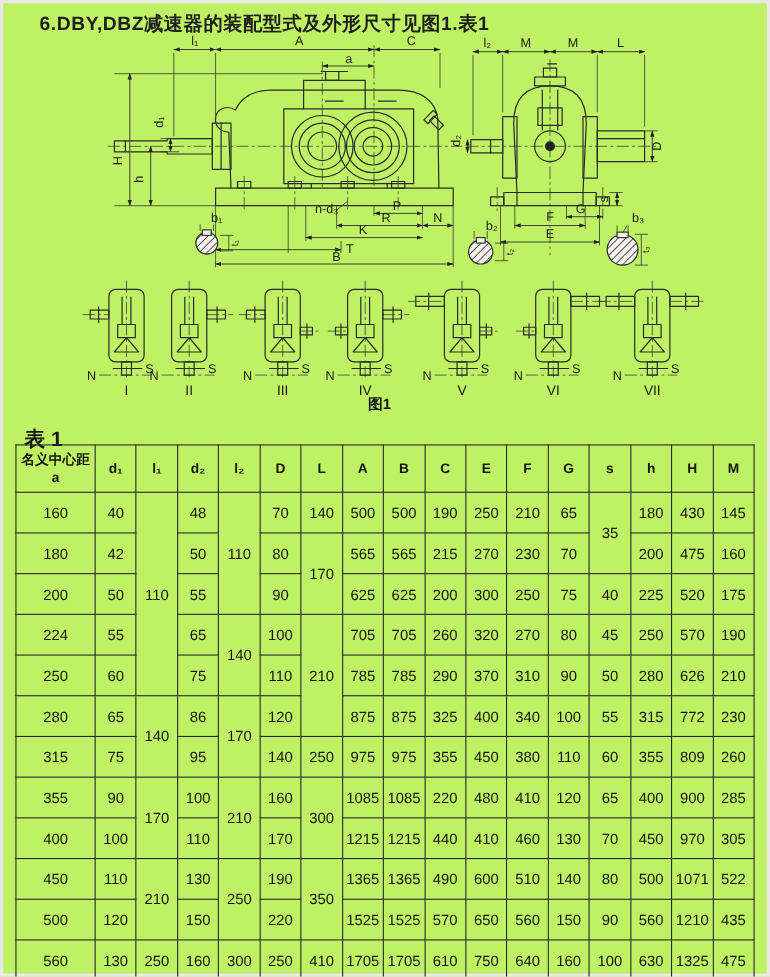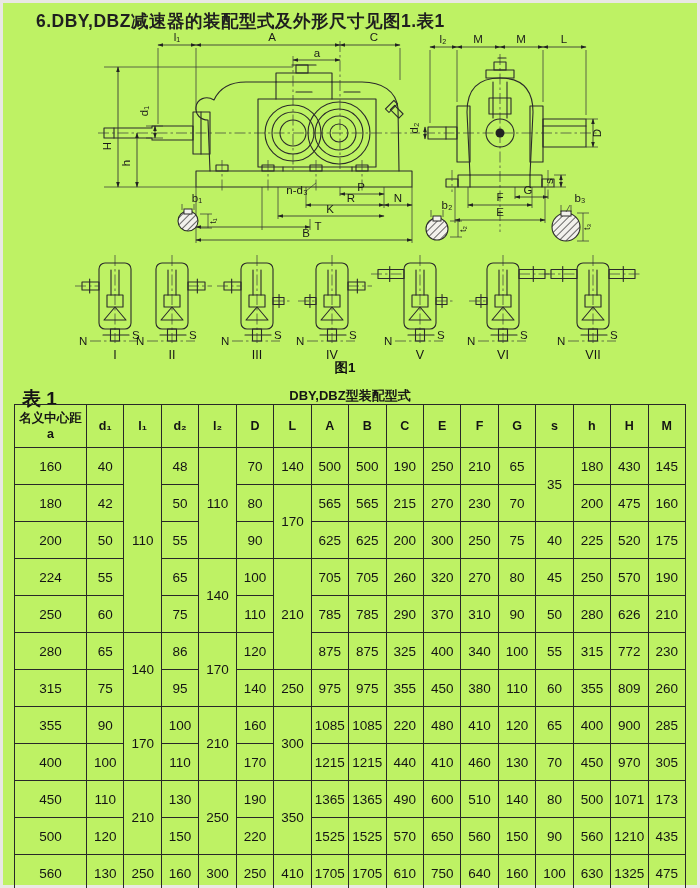--- a/index.html
+++ b/index.html
@@ -379,21 +379,20 @@
           <text x="610" y="339" class="lbl">S</text>
           <text x="557" y="345" class="lbl">N</text>
           <text x="593" y="359" class="num" text-anchor="middle">VII</text>
         </g>
       </g>
 
     <text class="capt" x="345" y="372" text-anchor="middle">图1</text>
   </svg>
 
   <span class="tbl-label">表 1</span>
-  <div class="tbl-title">DBY,DBZ型装配型式</div>
 
   <table class="spec">
     <colgroup>
         <col class="c0">
         <col span="16">
       </colgroup>
     <thead>
         <tr id="spec-head-row">
           <th>名义中心距
 a</th>
@@ -581,21 +580,21 @@
           <td rowspan="2">350</td>
           <td>1365</td>
           <td>1365</td>
           <td>490</td>
           <td>600</td>
           <td>510</td>
           <td>140</td>
           <td>80</td>
           <td>500</td>
           <td>1071</td>
-          <td>173</td>
+          <td>522</td>
         </tr>
         <tr>
           <td>500</td>
           <td>120</td>
           <td>150</td>
           <td>220</td>
           <td>1525</td>
           <td>1525</td>
           <td>570</td>
           <td>650</td>

